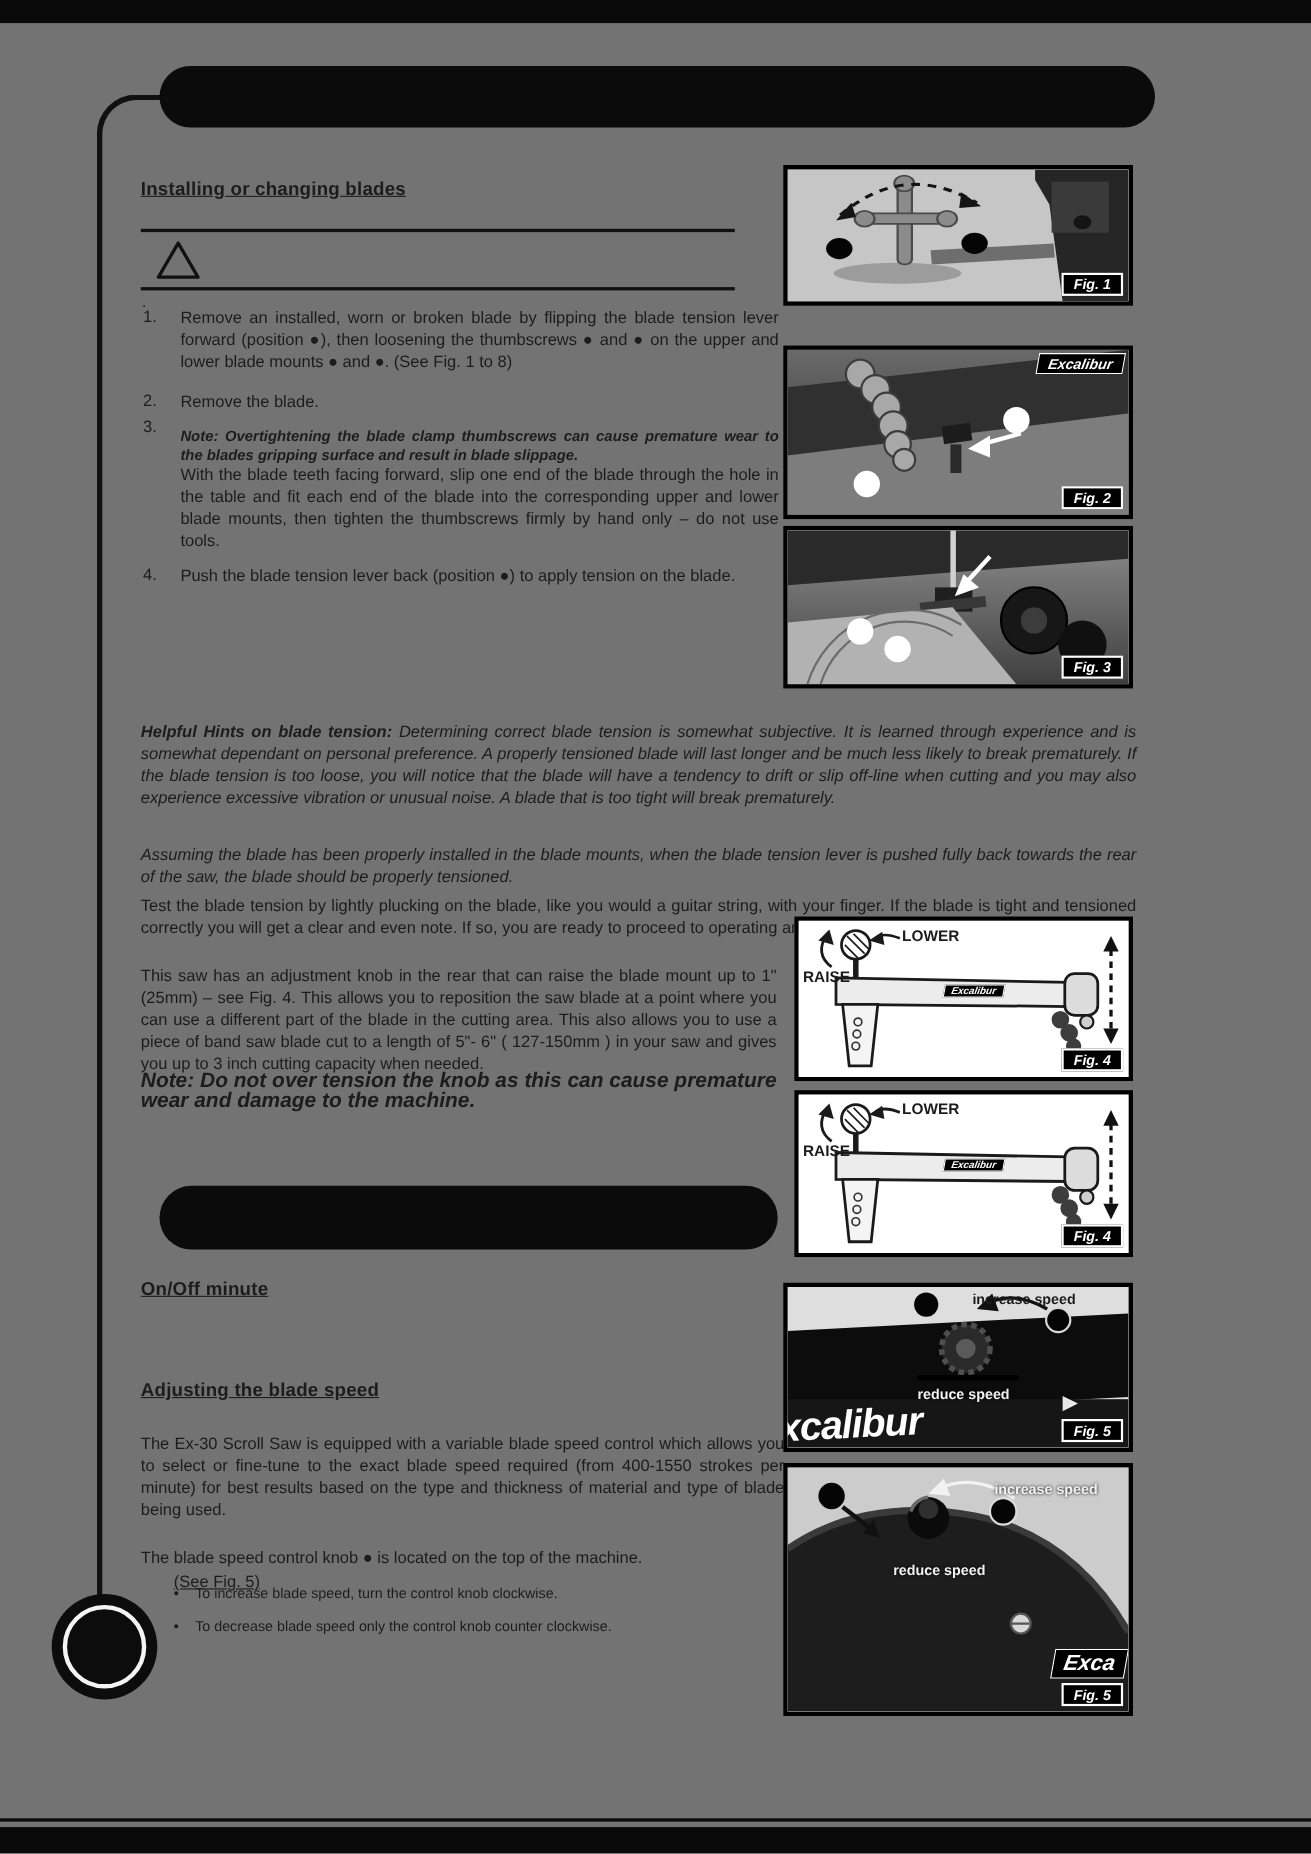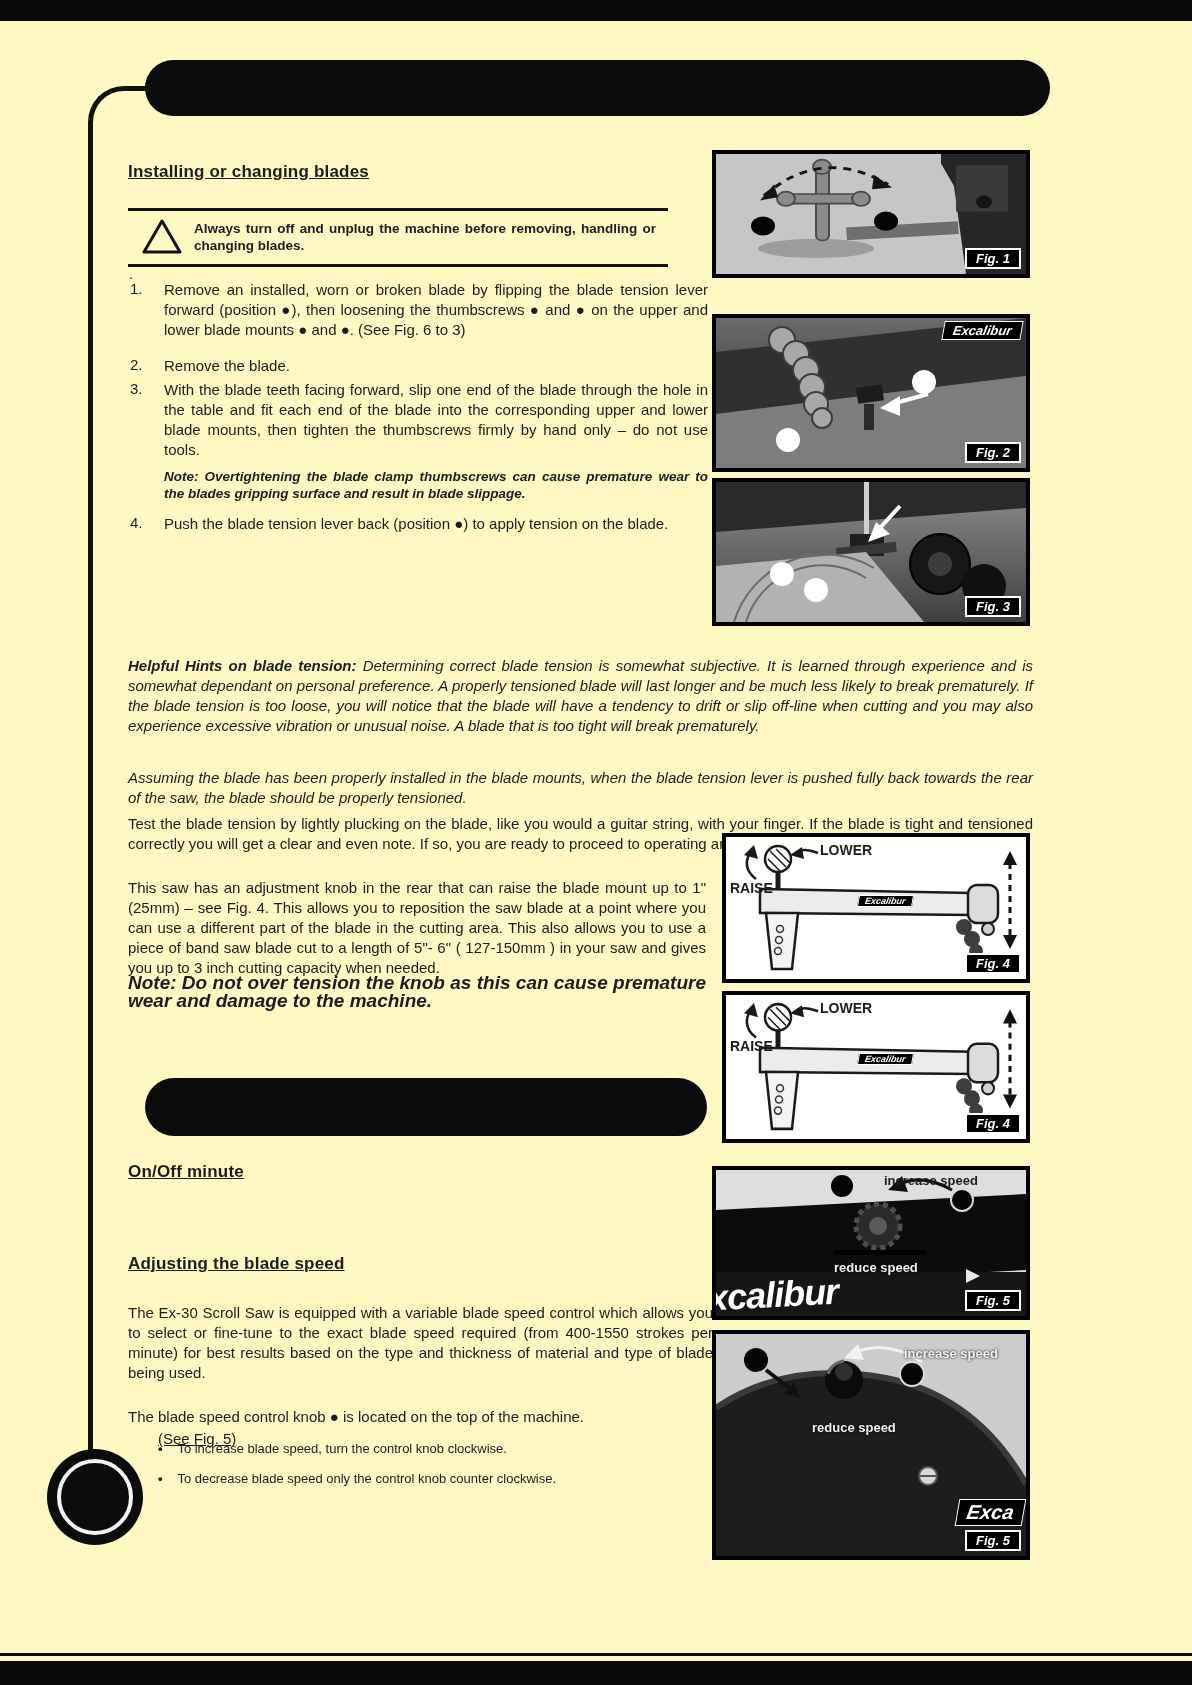--- a/index.html
+++ b/index.html
@@ -1,17 +1,17 @@
 <!DOCTYPE html>
 <html><head>
 <meta charset="utf-8">
 <style>
   *{margin:0;padding:0;box-sizing:border-box;}
   html,body{background:#9a9a9a;}
-  .page{position:relative;width:1192px;height:1685px;margin:0 auto;background:#fef9c3;
+  .page{position:relative;width:1192px;height:1685px;margin:0 auto;background:#737373;
         font-family:"Liberation Sans","DejaVu Sans",sans-serif;color:#1c1c1c;overflow:hidden;}
   .top-strip{position:absolute;left:0;top:0;width:100%;height:21px;background:#0a0a0a;}
   .bottom-line{position:absolute;left:0;top:1653px;width:100%;height:3px;background:#0a0a0a;}
   .bottom-strip{position:absolute;left:0;top:1661px;width:100%;height:24px;background:#0a0a0a;}
   .frame-rule{position:absolute;left:88px;top:86px;width:70px;height:1388px;
               border-left:5px solid #101010;border-top:5px solid #101010;border-top-left-radius:36px;}
   .title-bar{position:absolute;background:#0b0b0b;border-radius:30px;}
   .bar1{left:145px;top:60px;width:905px;height:56px;}
   .bar2{left:145px;top:1078px;width:562px;height:58px;}
   .page-circle{position:absolute;left:47px;top:1449px;width:96px;height:96px;background:#0c0c0c;border-radius:50%;}
@@ -57,38 +57,37 @@
   <div class="top-strip"></div>
   <div class="frame-rule"></div>
   <div class="title-bar bar1"></div>
 
   <h2 class="h-section" style="left:128px;top:162px;">Installing or changing blades</h2>
 
   <div class="warning-box">
     <svg class="warn-tri" viewBox="0 0 40 36">
       <path d="M20 2 L38 33 L2 33 Z" fill="none" stroke="#111" stroke-width="3" stroke-linejoin="round"></path>
     </svg>
-    <p class="warn-text">Always turn off and unplug the machine before removing, handling or changing blades.</p>
   </div>
   <span class="stray-dot">.</span>
 
   <div class="step" style="top:280px;">
     <span class="step-num">1.</span>
-    <p class="step-body body-text">Remove an installed, worn or broken blade by flipping the blade tension lever forward (position ●), then loosening the thumbscrews ● and ● on the upper and lower blade mounts ● and ●. (See Fig. 6 to 3)</p>
+    <p class="step-body body-text">Remove an installed, worn or broken blade by flipping the blade tension lever forward (position ●), then loosening the thumbscrews ● and ● on the upper and lower blade mounts ● and ●. (See Fig. 1 to 8)</p>
   </div>
 
   <div class="step" style="top:356px;">
     <span class="step-num">2.</span>
     <p class="step-body body-text">Remove the blade.</p>
   </div>
 
   <div class="step" style="top:380px;">
     <span class="step-num">3.</span>
+    <p class="step-body note">Note: Overtightening the blade clamp thumbscrews can cause premature wear to the blades gripping surface and result in blade slippage.</p>
     <p class="step-body body-text">With the blade teeth facing forward, slip one end of the blade through the hole in the table and fit each end of the blade into the corresponding upper and lower blade mounts, then tighten the thumbscrews firmly by hand only – do not use tools.</p>
-    <p class="step-body note">Note: Overtightening the blade clamp thumbscrews can cause premature wear to the blades gripping surface and result in blade slippage.</p>
   </div>
 
   <div class="step" style="top:514px;">
     <span class="step-num">4.</span>
     <p class="step-body body-text">Push the blade tension lever back (position ●) to apply tension on the blade.</p>
   </div>
 
   <p class="para body-text italic" style="top:636px;width:905px;">
     <span class="bold">Helpful Hints on blade tension:</span>
     <span>Determining correct blade tension is somewhat subjective. It is learned through experience and is somewhat dependant on personal preference. A properly tensioned blade will last longer and be much less likely to break prematurely. If the blade tension is too loose, you will notice that the blade will have a tendency to drift or slip off-line when cutting and you may also experience excessive vibration or unusual noise. A blade that is too tight will break prematurely.</span>

